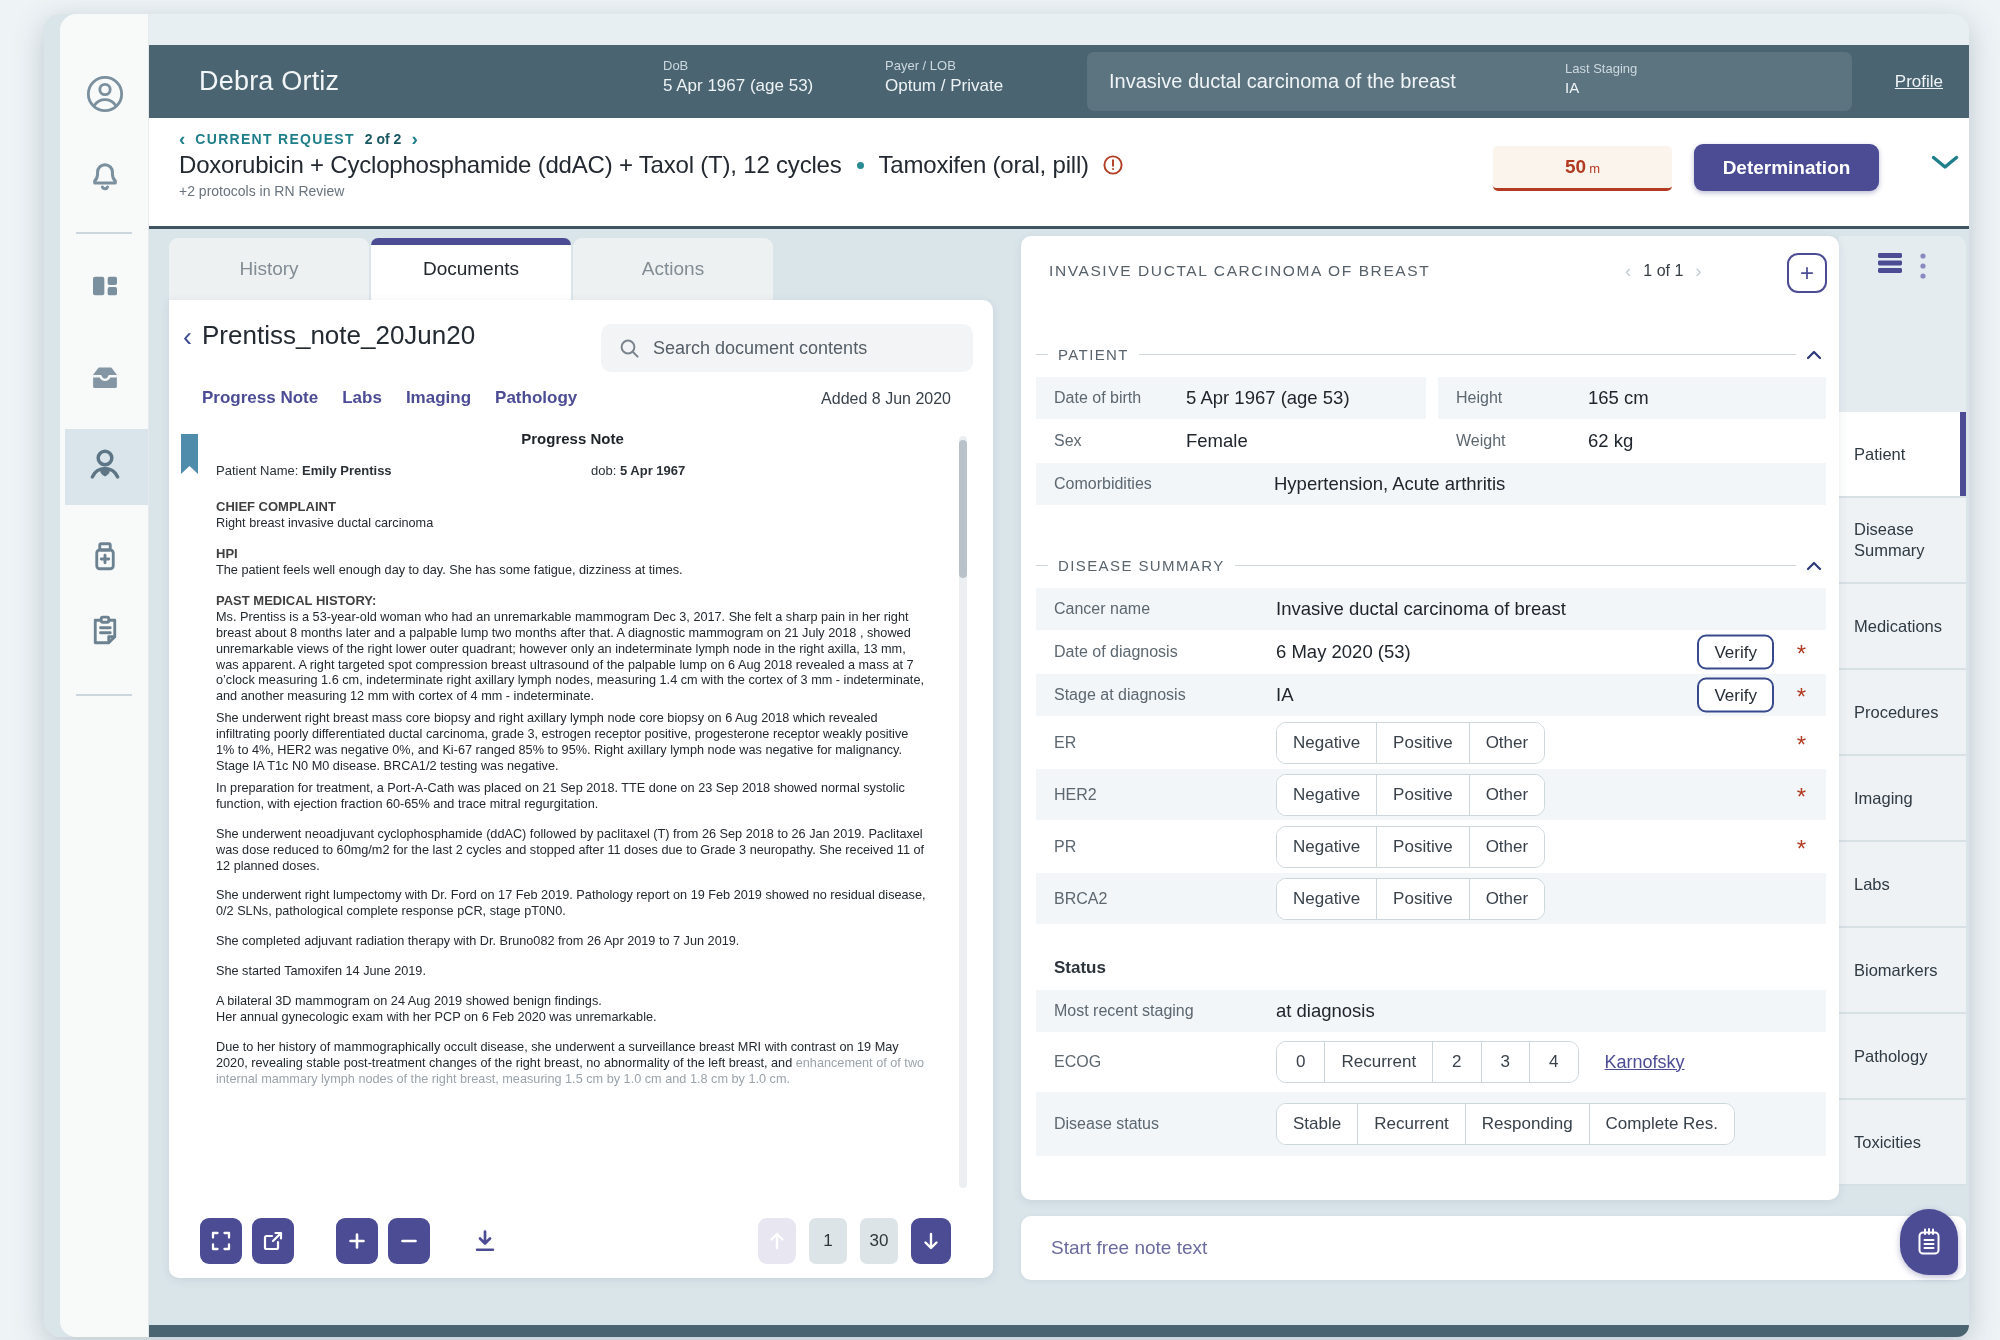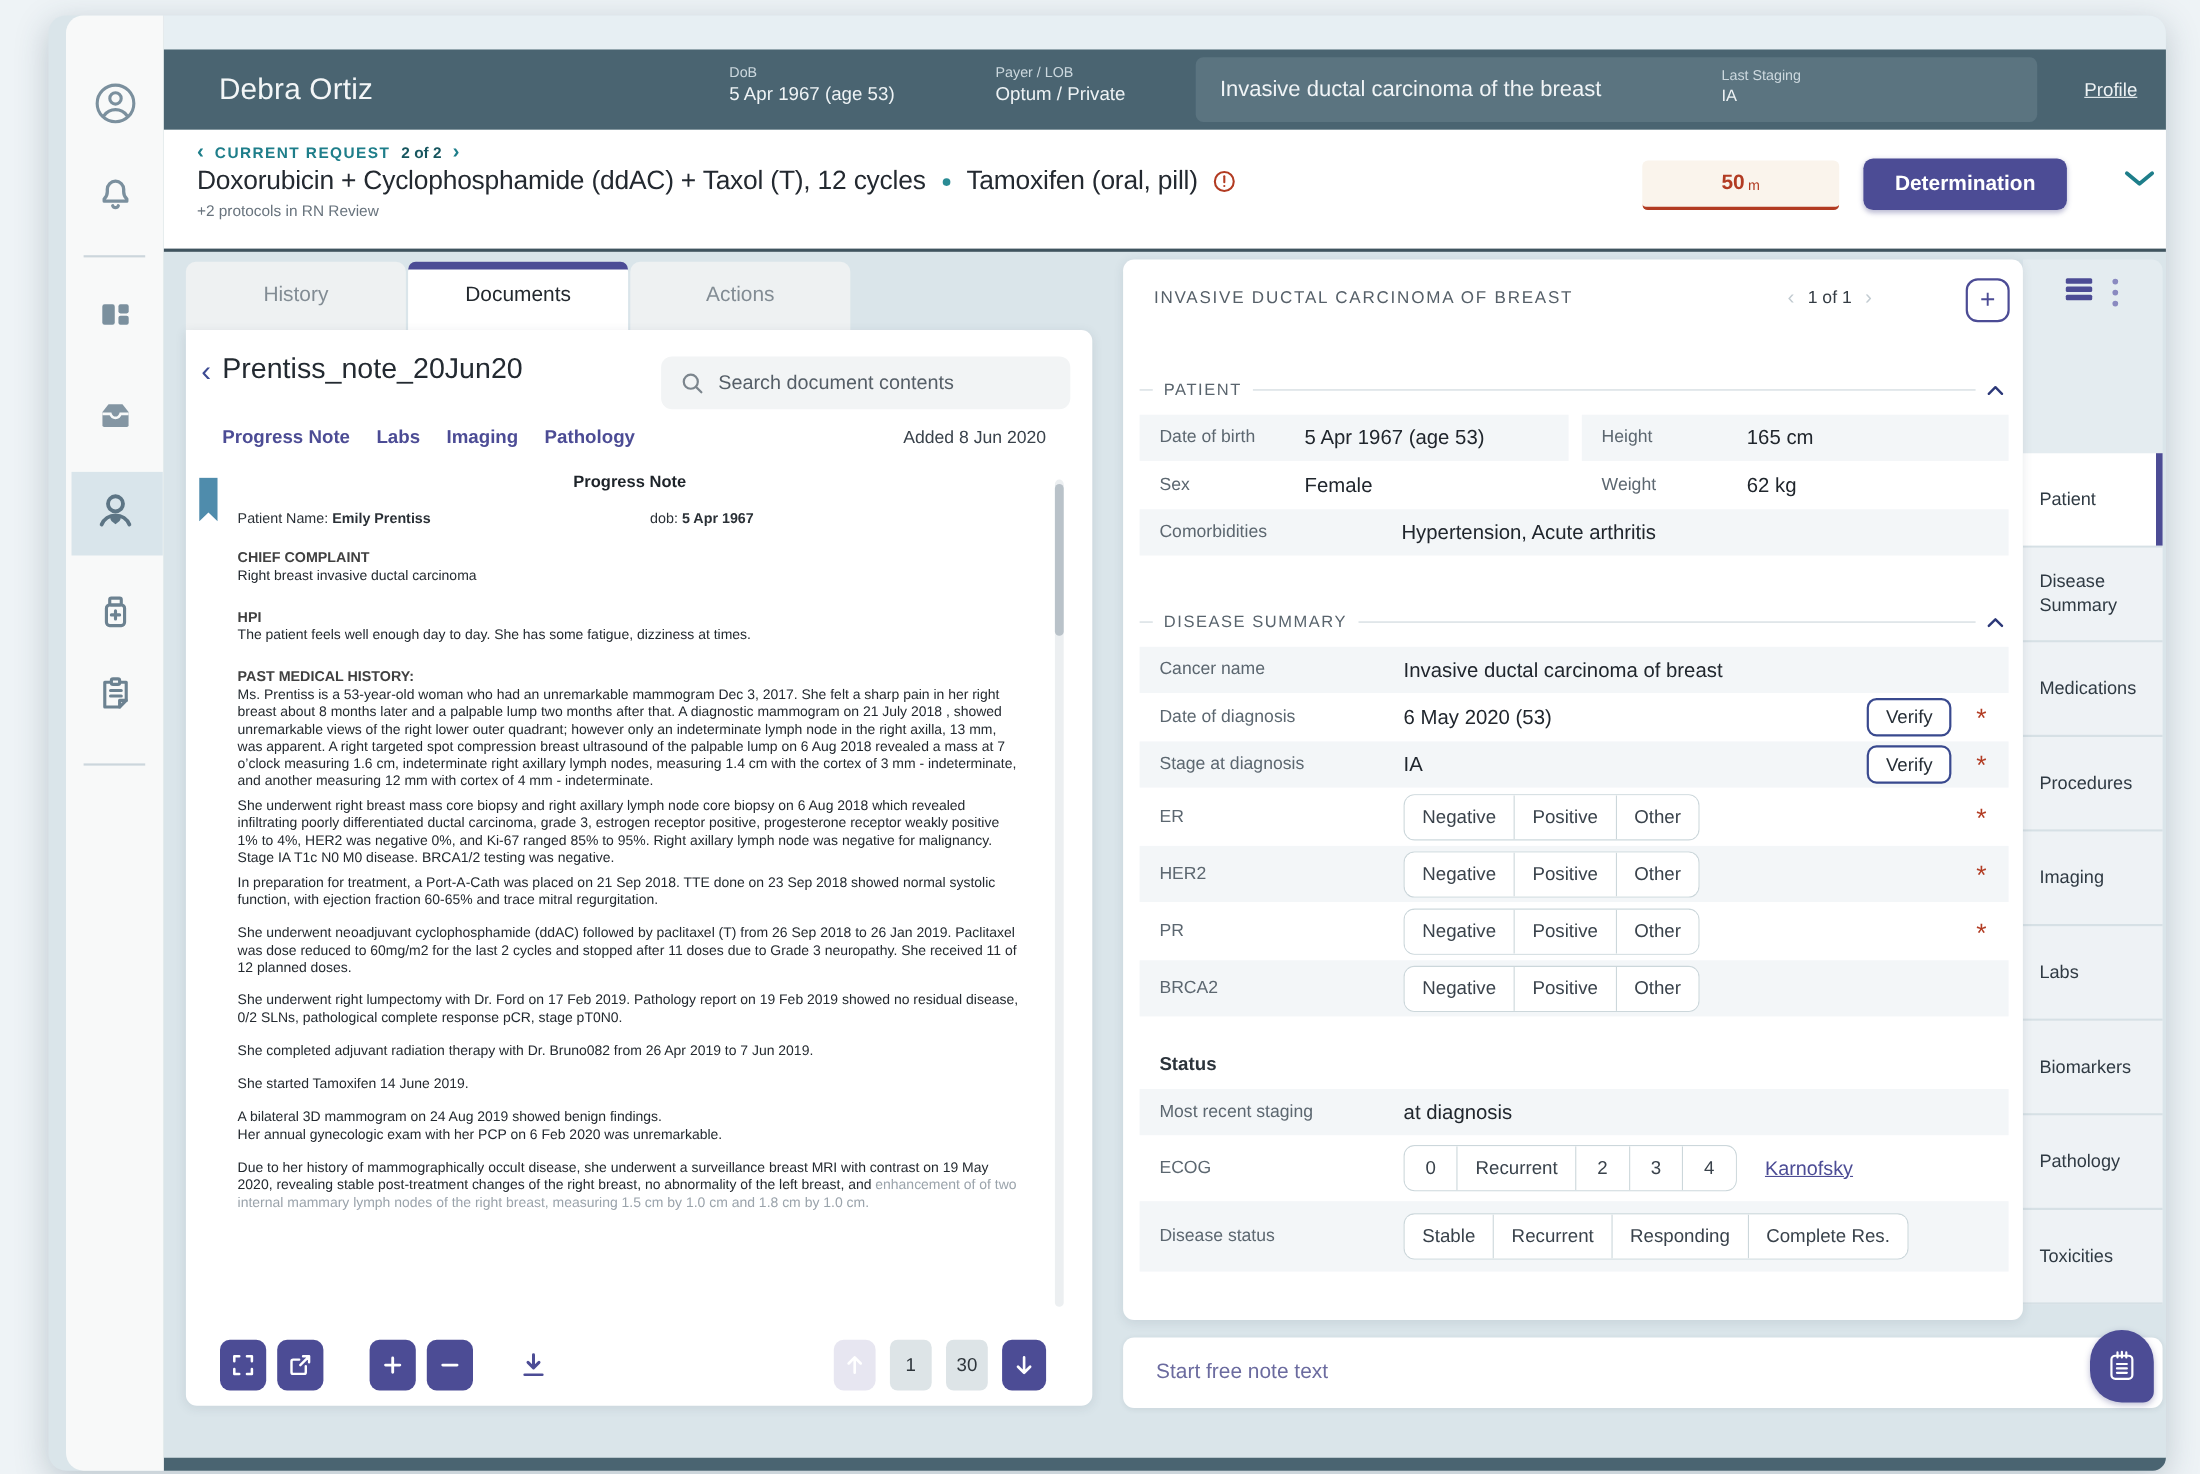--- a/index.html
+++ b/index.html
@@ -15,21 +15,21 @@
   .sb-active { position:absolute; left:5px; right:0; height:76px; background:#d9e5eb; }
   
   .main { flex:1; display:flex; flex-direction:column; min-width:0; }
   .top-strip { height:31px; background:#e7eff3; border-radius:0 16px 0 0; }
   .app-header { position:relative; height:73px; background:#4A6471; }
   .hdr-name { position:absolute; left:50px; top:0; height:73px; display:flex; align-items:center;
     font-size:27px; color:#f3f6f7; font-weight:400; letter-spacing:.2px; }
   .hdr-field .hf-label { font-size:13px; color:#ccd8de; }
   .hdr-field .hf-value { font-size:17px; color:#eef3f5; margin-top:3px; }
   .hdr-dob { position:absolute; left:514px; top:13px; }
-  .hdr-payer { position:absolute; left:736px; top:13px;margin-left:20px; }
+  .hdr-payer { position:absolute; left:736px; top:13px; }
   .hdr-chip { position:absolute; left:938px; top:7px; width:765px; height:59px;
     background:#5b7480; border-radius:7px; display:flex; align-items:center; }
   .chip-cond { font-size:20px; color:#f0f4f6; padding-left:22px; }
   .chip-staging { position:absolute; left:478px; top:9px; }
   .hdr-profile { position:absolute; right:26px; top:0; height:73px; display:flex; align-items:center;
     font-size:17px; color:#eef3f5; text-decoration:underline; cursor:pointer; }
   
   .request-bar { position:relative; height:111px; background:#fff; border-bottom:3px solid #40545f;
     padding:11px 0 0 30px; }
   .rq-row1 { display:flex; align-items:center; gap:10px; }
@@ -78,21 +78,21 @@
     clip-path:polygon(0 0,100% 0,100% 100%,50% 80%,0 100%); cursor:pointer; }
   .scroll-track { position:absolute; right:26px; top:6px; bottom:10px; width:8px; background:#eceff1;
     border-radius:4px; }
   .scroll-thumb { position:absolute; top:4px; left:0; width:8px; height:138px; background:#b9c2c9; border-radius:4px; }
   .page { margin:0 64px 0 47px; }
   .pg-title { text-align:center; font-size:15px; font-weight:700; color:#1d2329; }
   .pt-line { position:relative; margin-top:16px; font-size:13px; color:#2a3036; }
   .pt-dob { position:absolute; left:375px; top:0; }
   .pt-line b { font-weight:700; }
   .blk { margin-top:21px; }
-  .blk + .blk { }
+  .blk + .blk { margin-top:14px; }
   .bh { font-size:13px; font-weight:700; color:#404040; }
   .page p { font-size:12.7px; line-height:15.9px; color:#23292f; margin-top:14px; white-space:pre-line; }
   .page .blk p:first-of-type { margin-top:2px; }
   .page p.tight { margin-top:6px; }
   .faded { color:#9aa3ab; }
   
   .doc-toolbar { position:absolute; left:31px; right:42px; bottom:14px; height:46px; }
   .tb { height:46px; border:none; border-radius:9px; display:flex; align-items:center; justify-content:center;
     cursor:pointer; font-family:inherit; }
   .tb.purple { width:42px; background:#4C4C95; }

